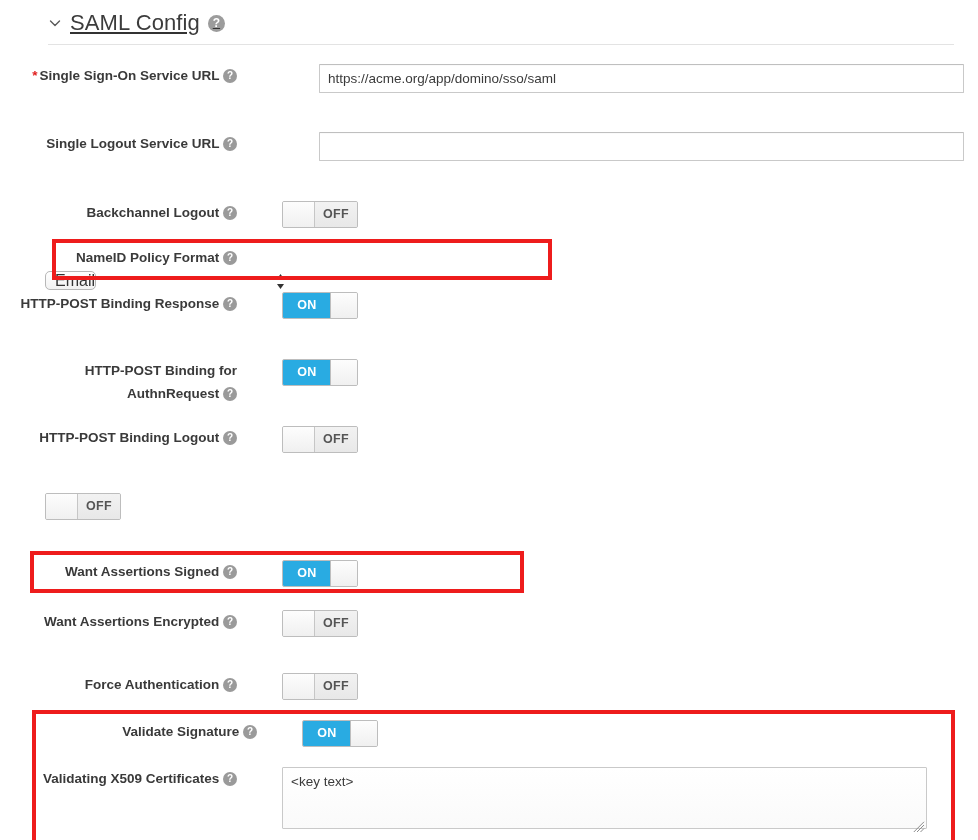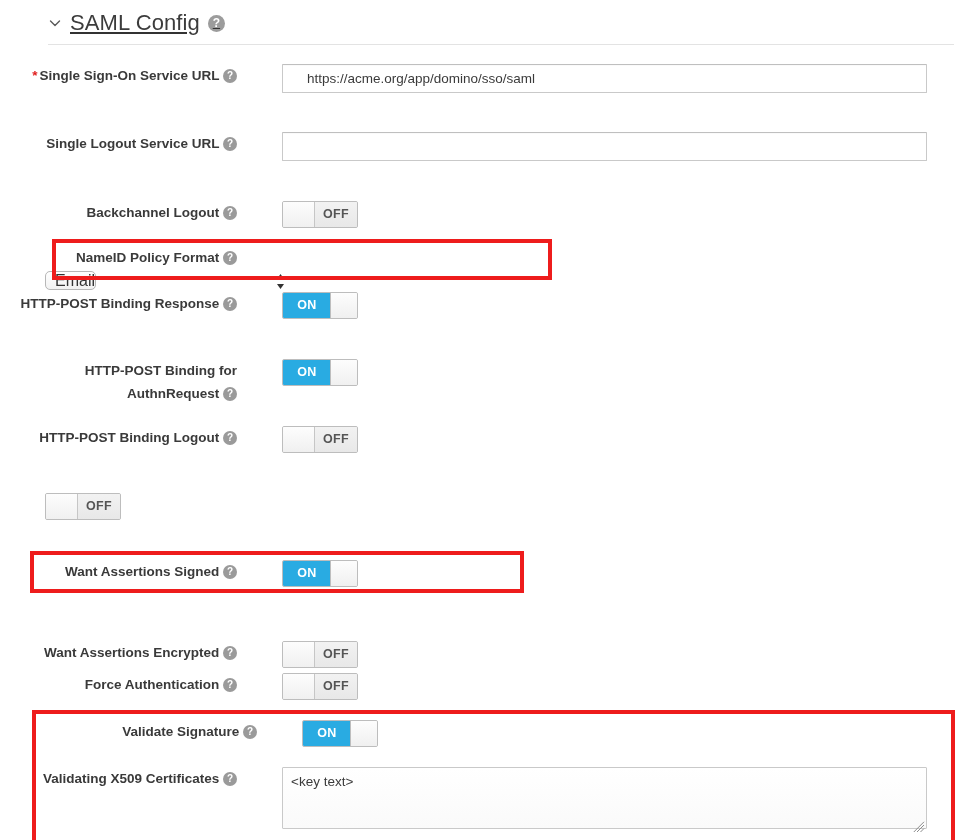--- a/index.html
+++ b/index.html
@@ -114,24 +114,25 @@
   .text-input {
     box-sizing: border-box;
     width: 645px;
     height: 29px;
     border: 1px solid #c9c9c9;
     border-top-color: #bfbfbf;
     background: #ffffff;
     font-size: 13.5px;
     font-family: "Liberation Sans", sans-serif;
     color: #3b3b3b;
-    padding: 0 24px;
+    padding: 0 8px;
     border-radius: 1px;
     outline: none;
     box-shadow: 0 1px 0 rgba(0,0,0,0.02) inset;
+    margin-left: 37px;
   }
 
   
   .select-wrap {
     position: relative;
     display: inline-block;
     width: 248px;
     height: 25px;
   }
   .select-box {
@@ -375,21 +376,21 @@
       <span class="help-icon">?</span>
     </div>
     <div class="control-col">
       <span class="toggle on">
         <span class="track-text">ON</span>
         <span class="knob"></span>
       </span>
     </div>
   </div>
 
-  <div class="row" style="top:641px;">
+  <div class="row" style="top:610px;">
     <div class="label-col">
       <span class="lbl-txt">Want Assertions Encrypted</span>
       <span class="help-icon">?</span>
     </div>
     <div class="control-col">
       <span class="toggle off">
         <span class="knob"></span>
         <span class="track-text">OFF</span>
       </span>
     </div>

